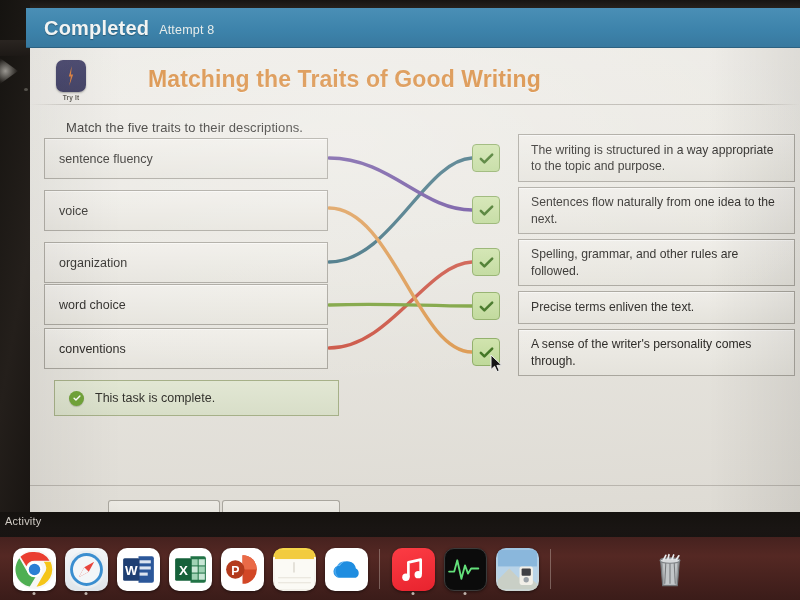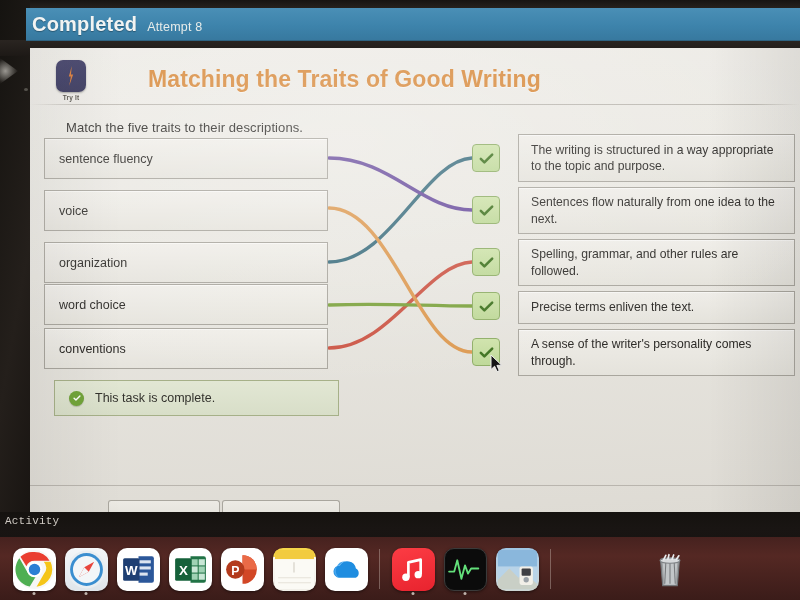--- a/index.html
+++ b/index.html
@@ -34,23 +34,23 @@
     position: absolute; left: 0px; top: 58px;
     width: 18px; height: 26px;
     background: radial-gradient(ellipse at 30% 50%, rgba(215,212,205,.80), rgba(140,136,128,.12) 65%, transparent 78%);
     clip-path: polygon(0 0, 100% 50%, 0 100%);
     opacity: .85;
   }
   .speck { position: absolute; border-radius: 50%; background: rgba(190,185,175,.35); }
 
   
   .banner {
-    position: absolute; left: 26px; top: 8px; width: 774px; height: 33px;
+    position: absolute; left: 26px; top: 8px; width: 774px; height: 40px;
     background: linear-gradient(180deg, #4a8fb6 0%, #3d83ab 55%, #37789e 100%);
-    display: flex; align-items: center; padding-left: 6px; gap: 10px;
+    display: flex; align-items: center; padding-left: 18px; gap: 10px;
     box-shadow: inset 0 -1px 0 rgba(0,0,0,.18);
   }
   .banner-title {
     color: #f2f4f3; font-size: 20px; font-weight: bold;
     letter-spacing: .2px; text-shadow: 0 1px 1px rgba(0,0,0,.30);
   }
   .banner-attempt {
     color: #e7ecea; font-size: 12.5px; font-weight: normal;
     position: relative; top: 2px; letter-spacing: .2px;
   }
@@ -164,21 +164,21 @@
   
   .cursor { position: absolute; left: 460px; top: 306px; width: 14px; height: 20px; }
 
   
   .dock-area {
     position: absolute; left: 0; top: 512px; width: 800px; height: 88px;
     background: linear-gradient(180deg, #15120f 0%, #191513 18%, #120f0d 100%);
   }
   .activity-label {
     position: absolute; left: 5px; top: 515px;
-    color: #cfcac3; font-size: 11px; letter-spacing: .2px; font-family: Liberation Mono, monospace;
+    color: #cfcac3; font-size: 11px; letter-spacing: .2px;
   }
   .dock-bg {
     position: absolute; left: 0; top: 537px; width: 800px; height: 63px;
     background: linear-gradient(180deg, #4a2320 0%, #5a2a25 30%, #3e1d1a 100%);
     opacity: .92;
   }
   .dock-row {
     position: absolute; left: 0; top: 541px; width: 800px; height: 56px;
     display: flex; align-items: center; gap: 0px; padding-left: 8px;
   }

